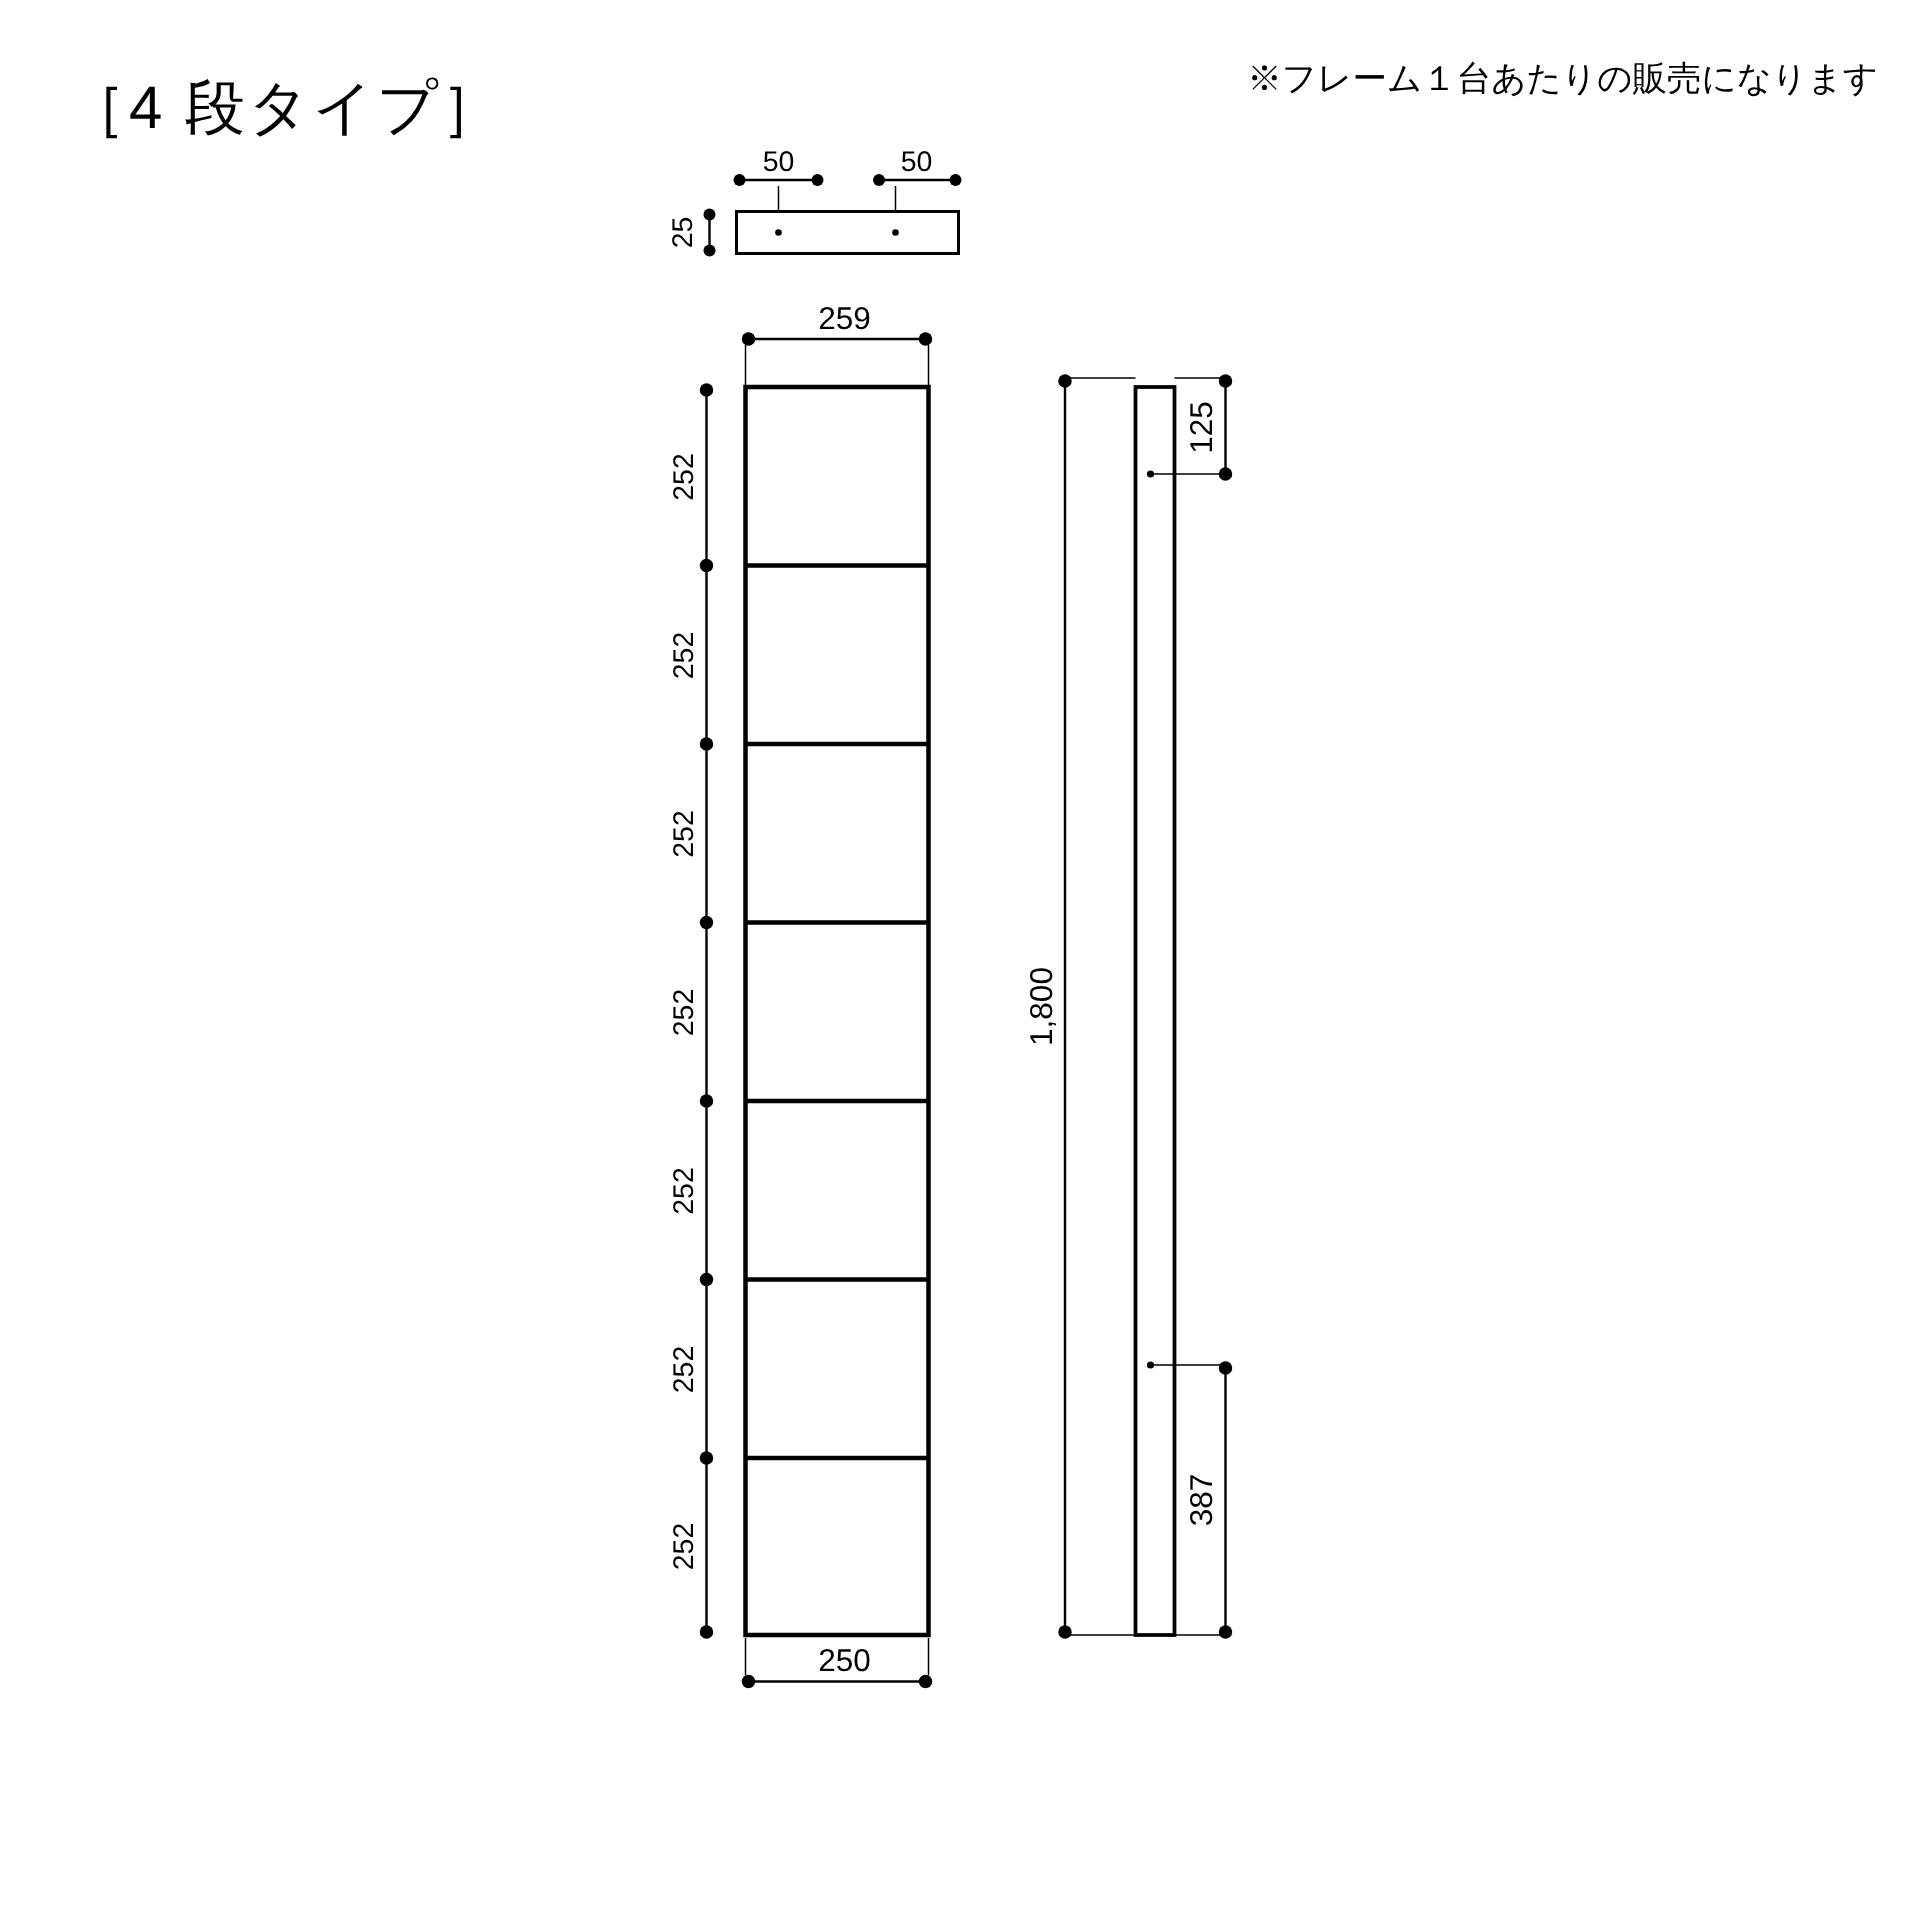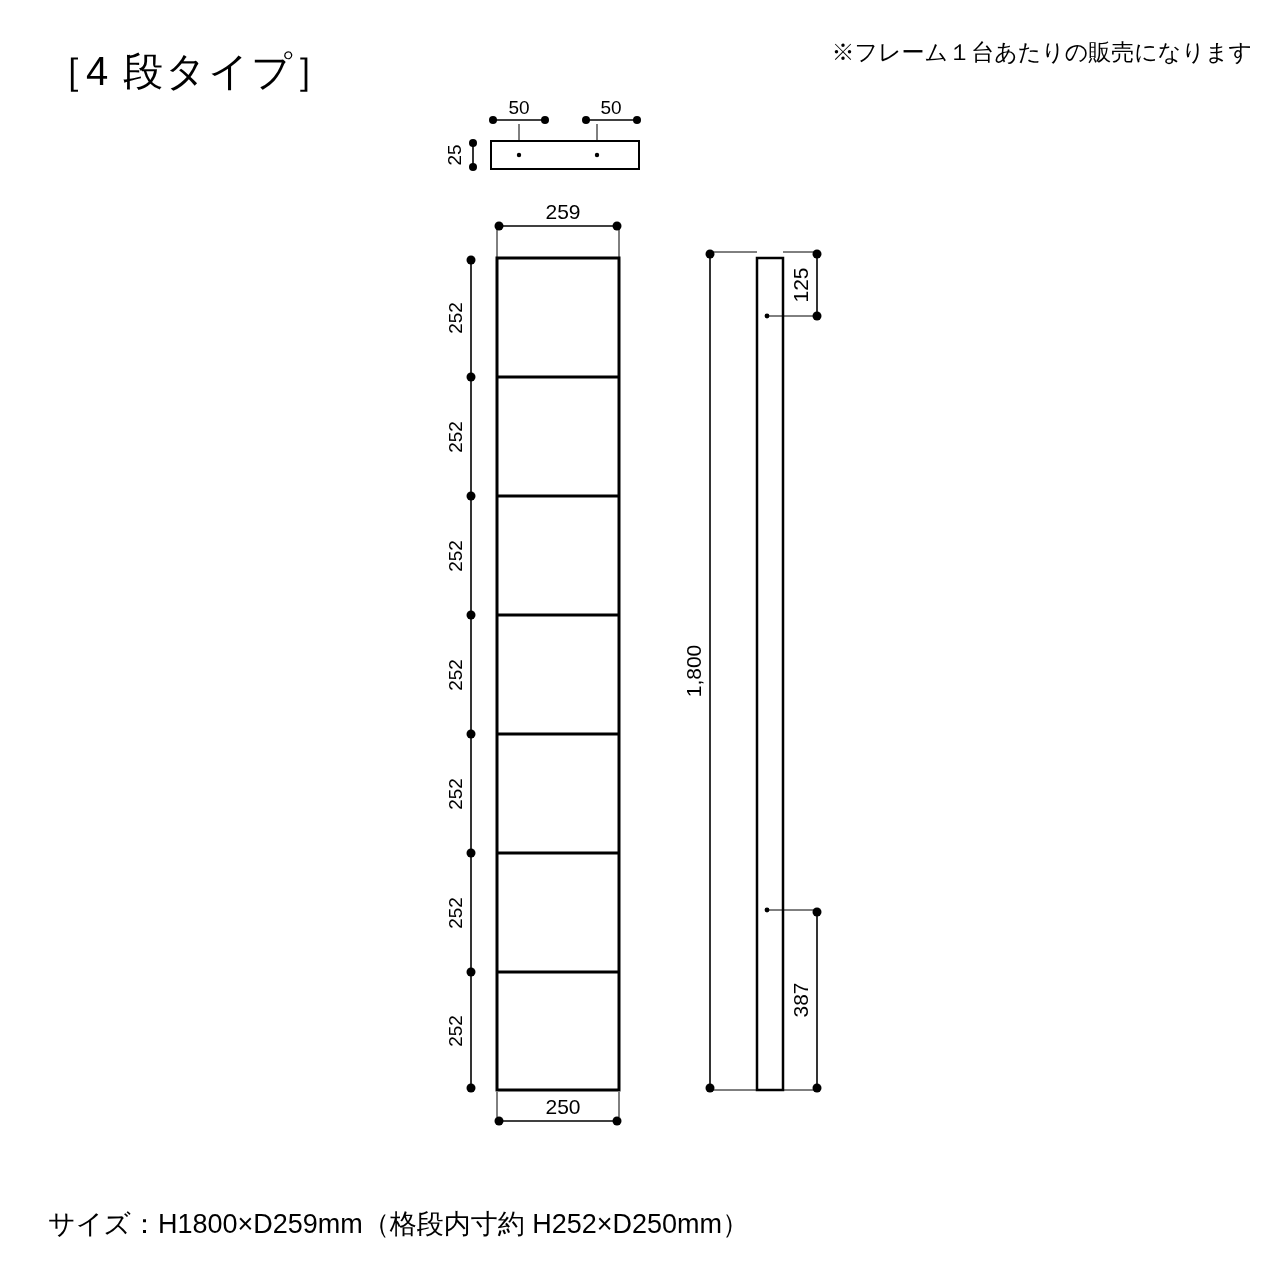--- a/index.html
+++ b/index.html
@@ -180,14 +180,13 @@
 </svg>
 </div>
 
 <div class="title">［4 段タイプ］</div>
 
 <div class="notes">
   <div>※フレーム１台あたりの販売になります</div>
 </div>
 
 <div class="footer">
-  <div>サイズ：H1800×D259mm（格段内寸約 H252×D250mm）</div>
 </div>
 
 </body></html>

